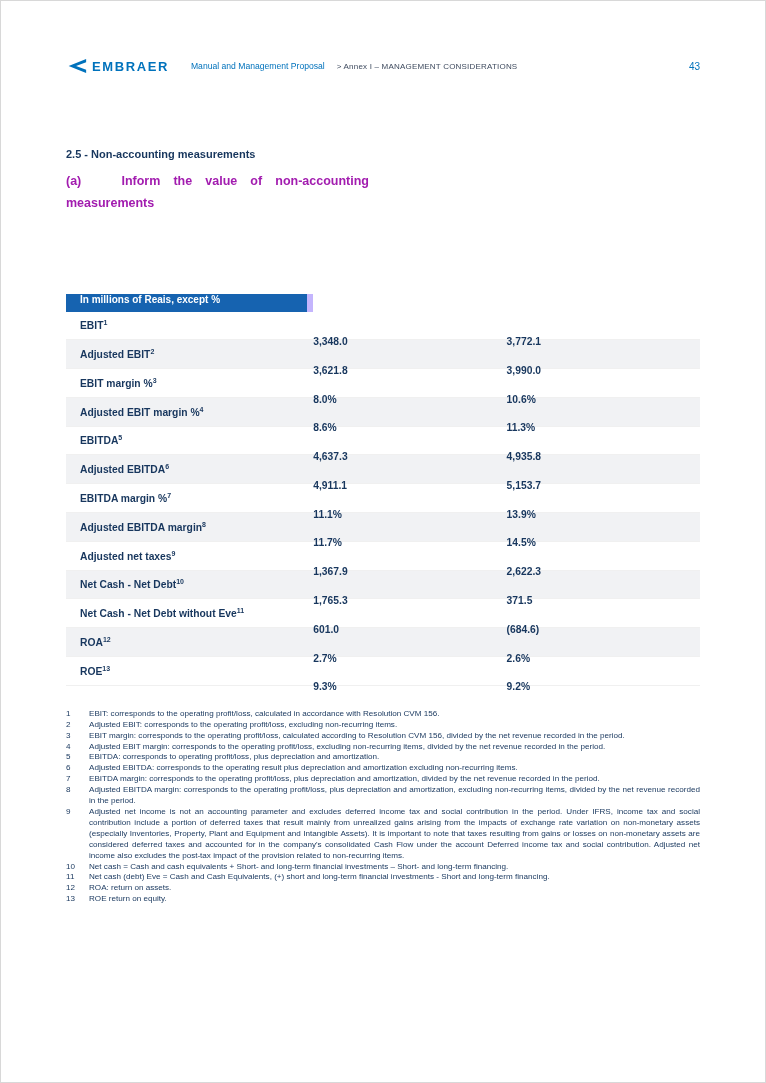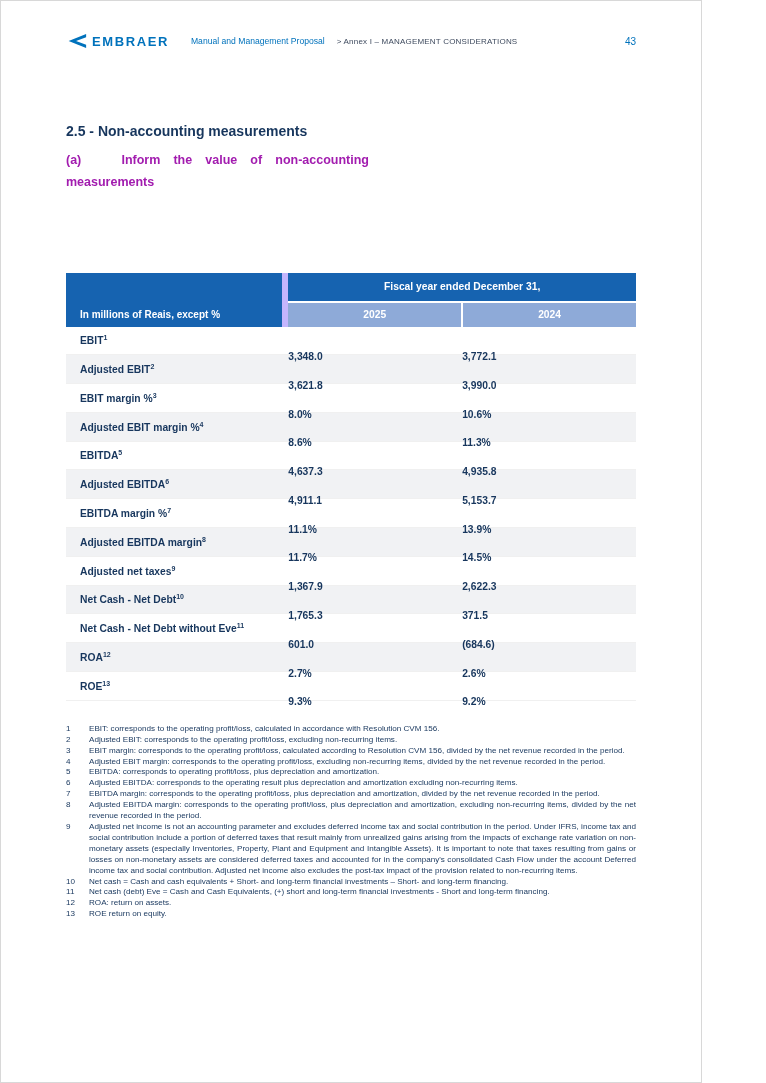--- a/index.html
+++ b/index.html
@@ -1,31 +1,31 @@
 <!DOCTYPE html>
 <html><head>
 <meta charset="utf-8">
 <style>
   * { margin:0; padding:0; box-sizing:border-box; }
   html,body { background:#ffffff; }
   body { font-family:"Liberation Sans", sans-serif; }
 
-  .page { position:relative; width:702px; height:1083px; background:#ffffff;
-          border:1px solid #d8d8d8; padding:30px 65px 0 65px; overflow:hidden; }
+  .page { position:relative; width:766px; height:1083px; background:#ffffff;
+          border:1px solid #d8d8d8; padding:55px 65px 0 65px; overflow:hidden; }
 
   
   .doc-header { display:flex; align-items:center; height:20px; }
   .logo { display:flex; align-items:center; gap:5px; }
   .logo-text { font-size:13px; font-weight:bold; letter-spacing:1.6px; color:#0072bc; }
   .doc-title { margin-left:22px; font-size:8.6px; font-weight:normal; color:#0072bc; }
   .breadcrumb { margin-left:12px; font-size:8px; color:#3e4a5e; letter-spacing:0.2px; }
   .page-num { margin-left:auto; font-size:10px; font-weight:normal; color:#0072bc; }
 
   
-  .sec-title { margin-top:72px; font-size:14px; font-weight:bold; color:#17365d; }
+  .sec-title { margin-top:72px; font-size:11px; font-weight:bold; color:#17365d; }
   .item-head { margin-top:10px; width:303px; font-size:12.5px; font-weight:bold;
                color:#a21caf; text-align:justify; line-height:1.78; }
   .item-letter { display:inline-block; margin-right:27px; }
 
   
   .fin-table { margin-top:79px; color:#17365d; }
   .thead { display:flex; }
   .corner { width:39%; background:#1663b0; color:#ffffff; font-weight:bold;
             font-size:10px; display:flex; align-items:flex-end;
             padding:0 0 7px 14px; border-right:6px solid #c4b5fd; }
@@ -73,27 +73,20 @@
 
   <p class="item-head">
     <span class="item-letter">(a)</span>
     <span>Inform the value of non-accounting measurements</span>
   </p>
 
   <div class="fin-table">
 
     <div class="thead">
       <div class="corner">In millions of Reais, except %</div>
-      <div class="thead-right">
-        <div class="group-hdr">Fiscal year ended December 31,</div>
-        <div class="years">
-          <div class="year">2025</div>
-          <div class="year">2024</div>
-        </div>
-      </div>
     </div>
 
     <div class="tbody">
 
       <div class="trow">
         <div class="c-label"><span>EBIT</span><sup>1</sup></div>
         <div class="c-val">3,348.0</div>
         <div class="c-val">3,772.1</div>
       </div>
       <div class="trow">

